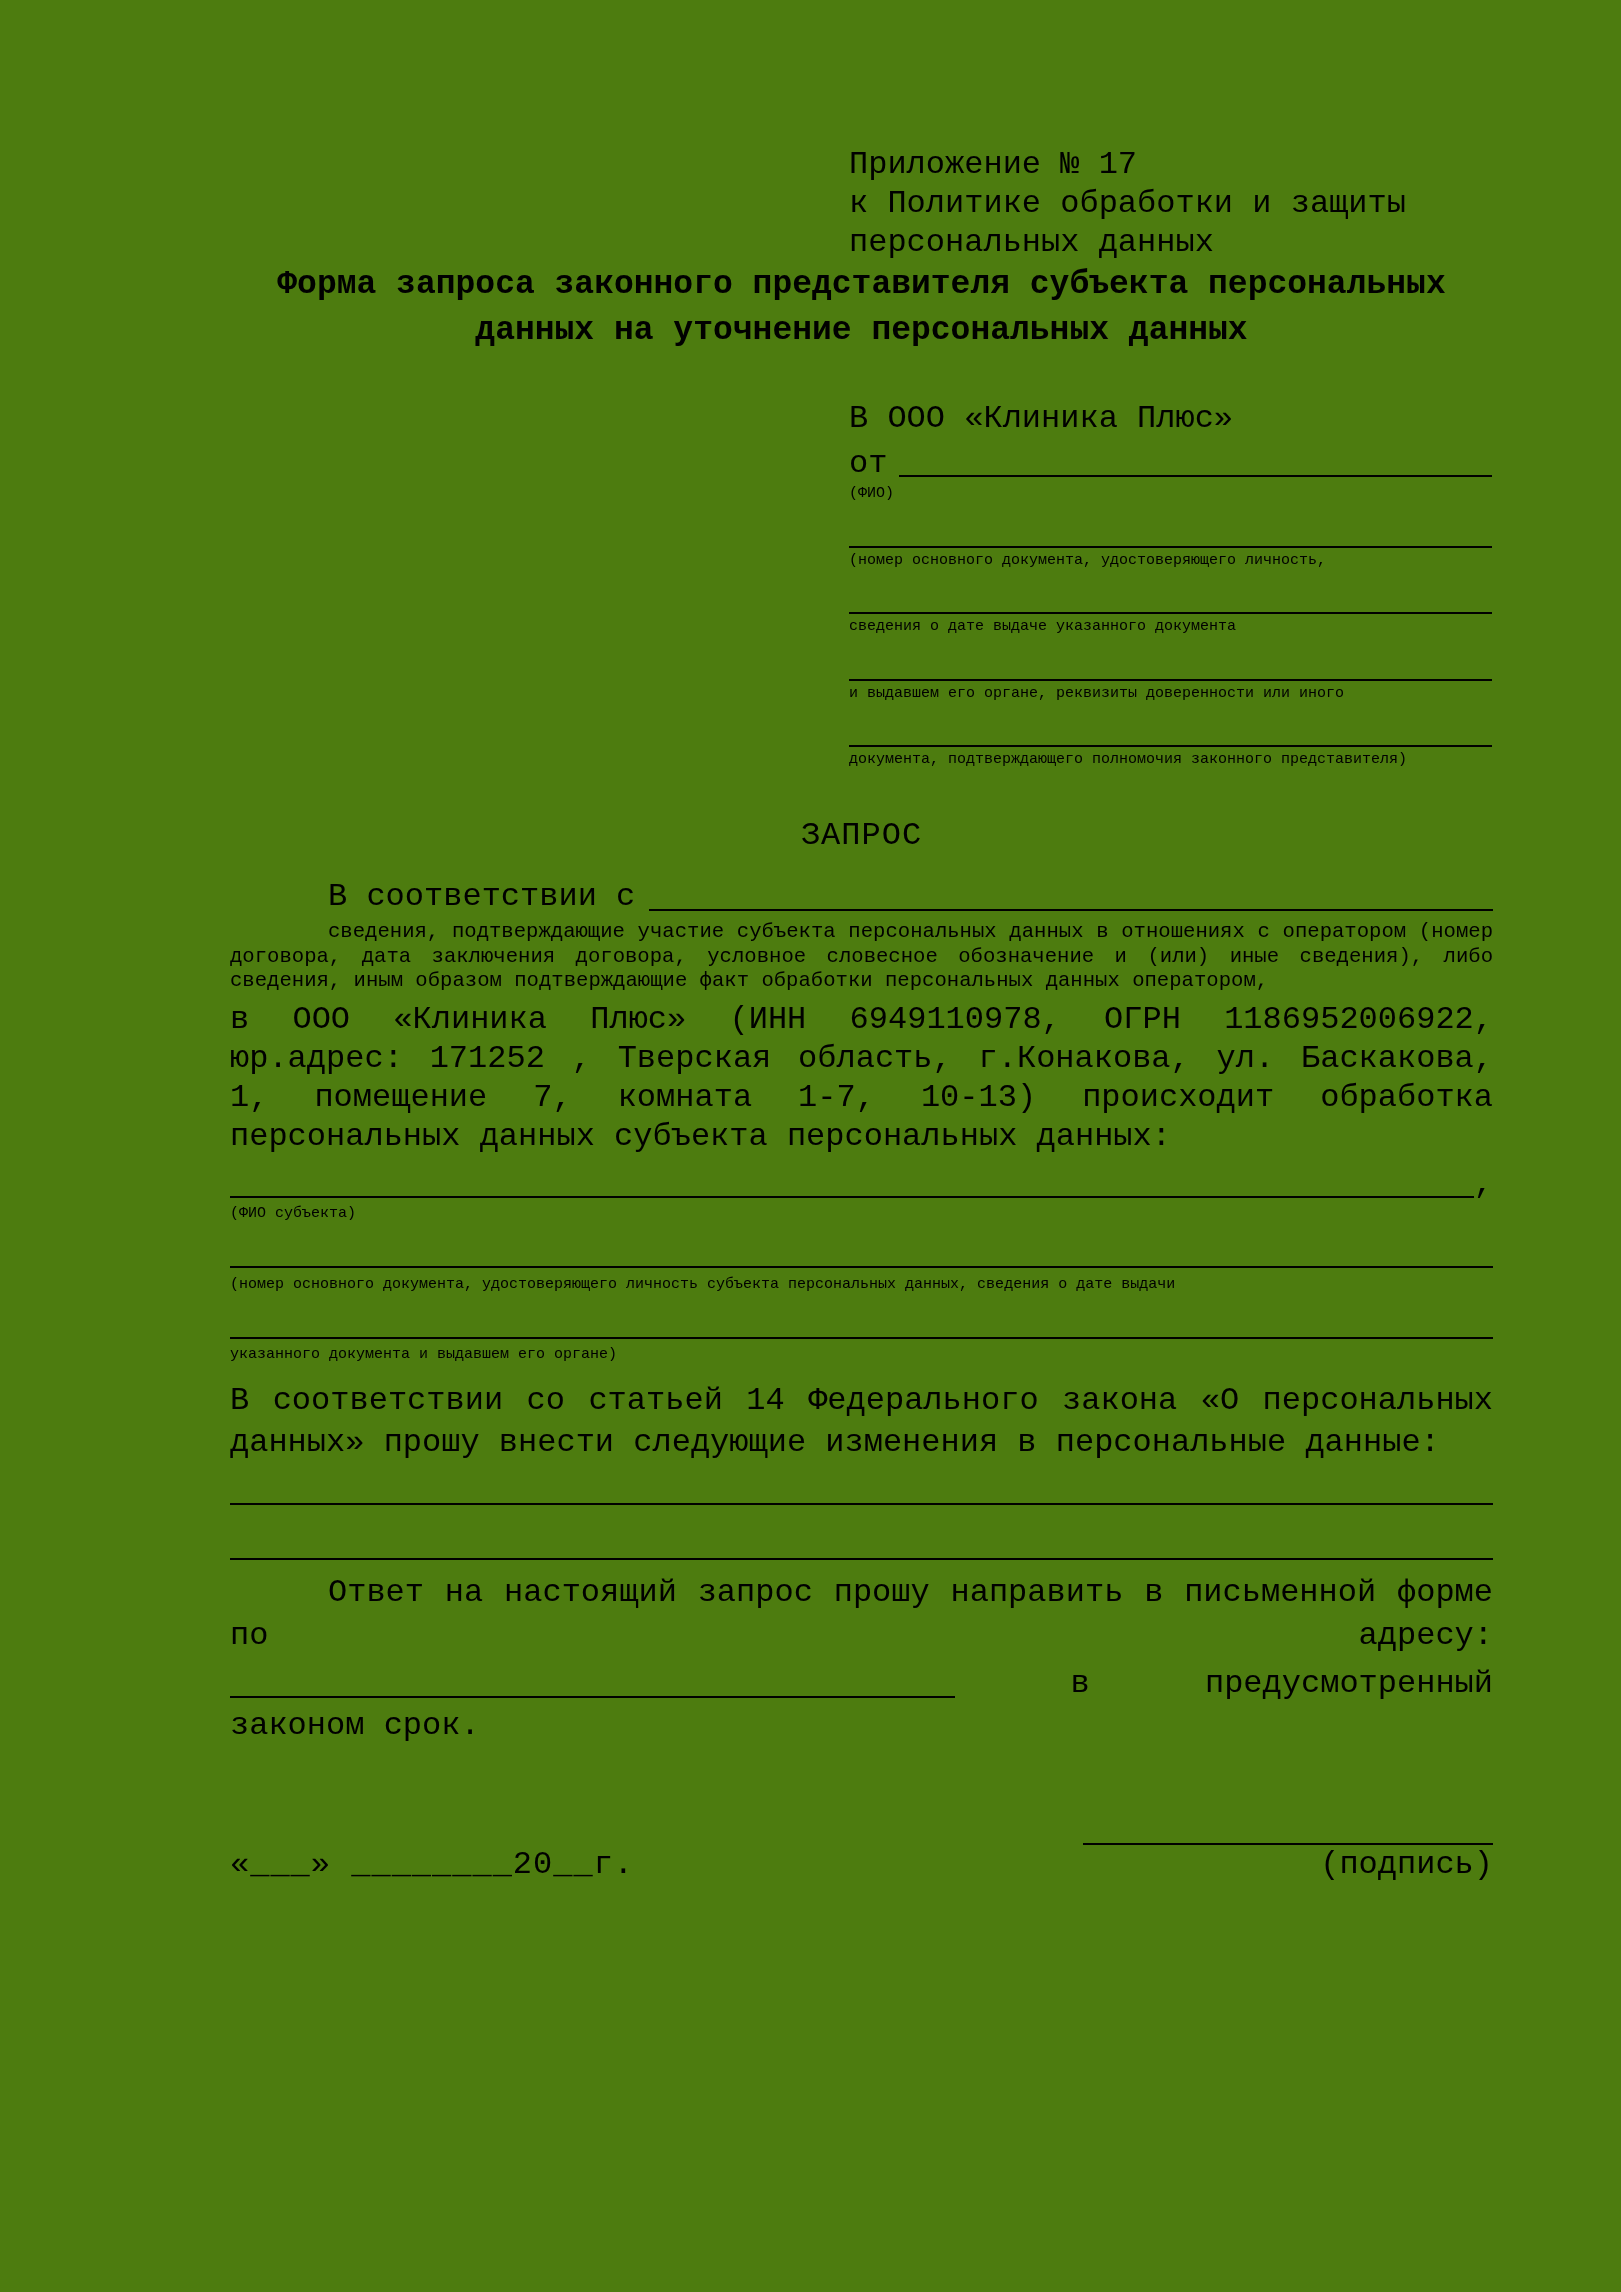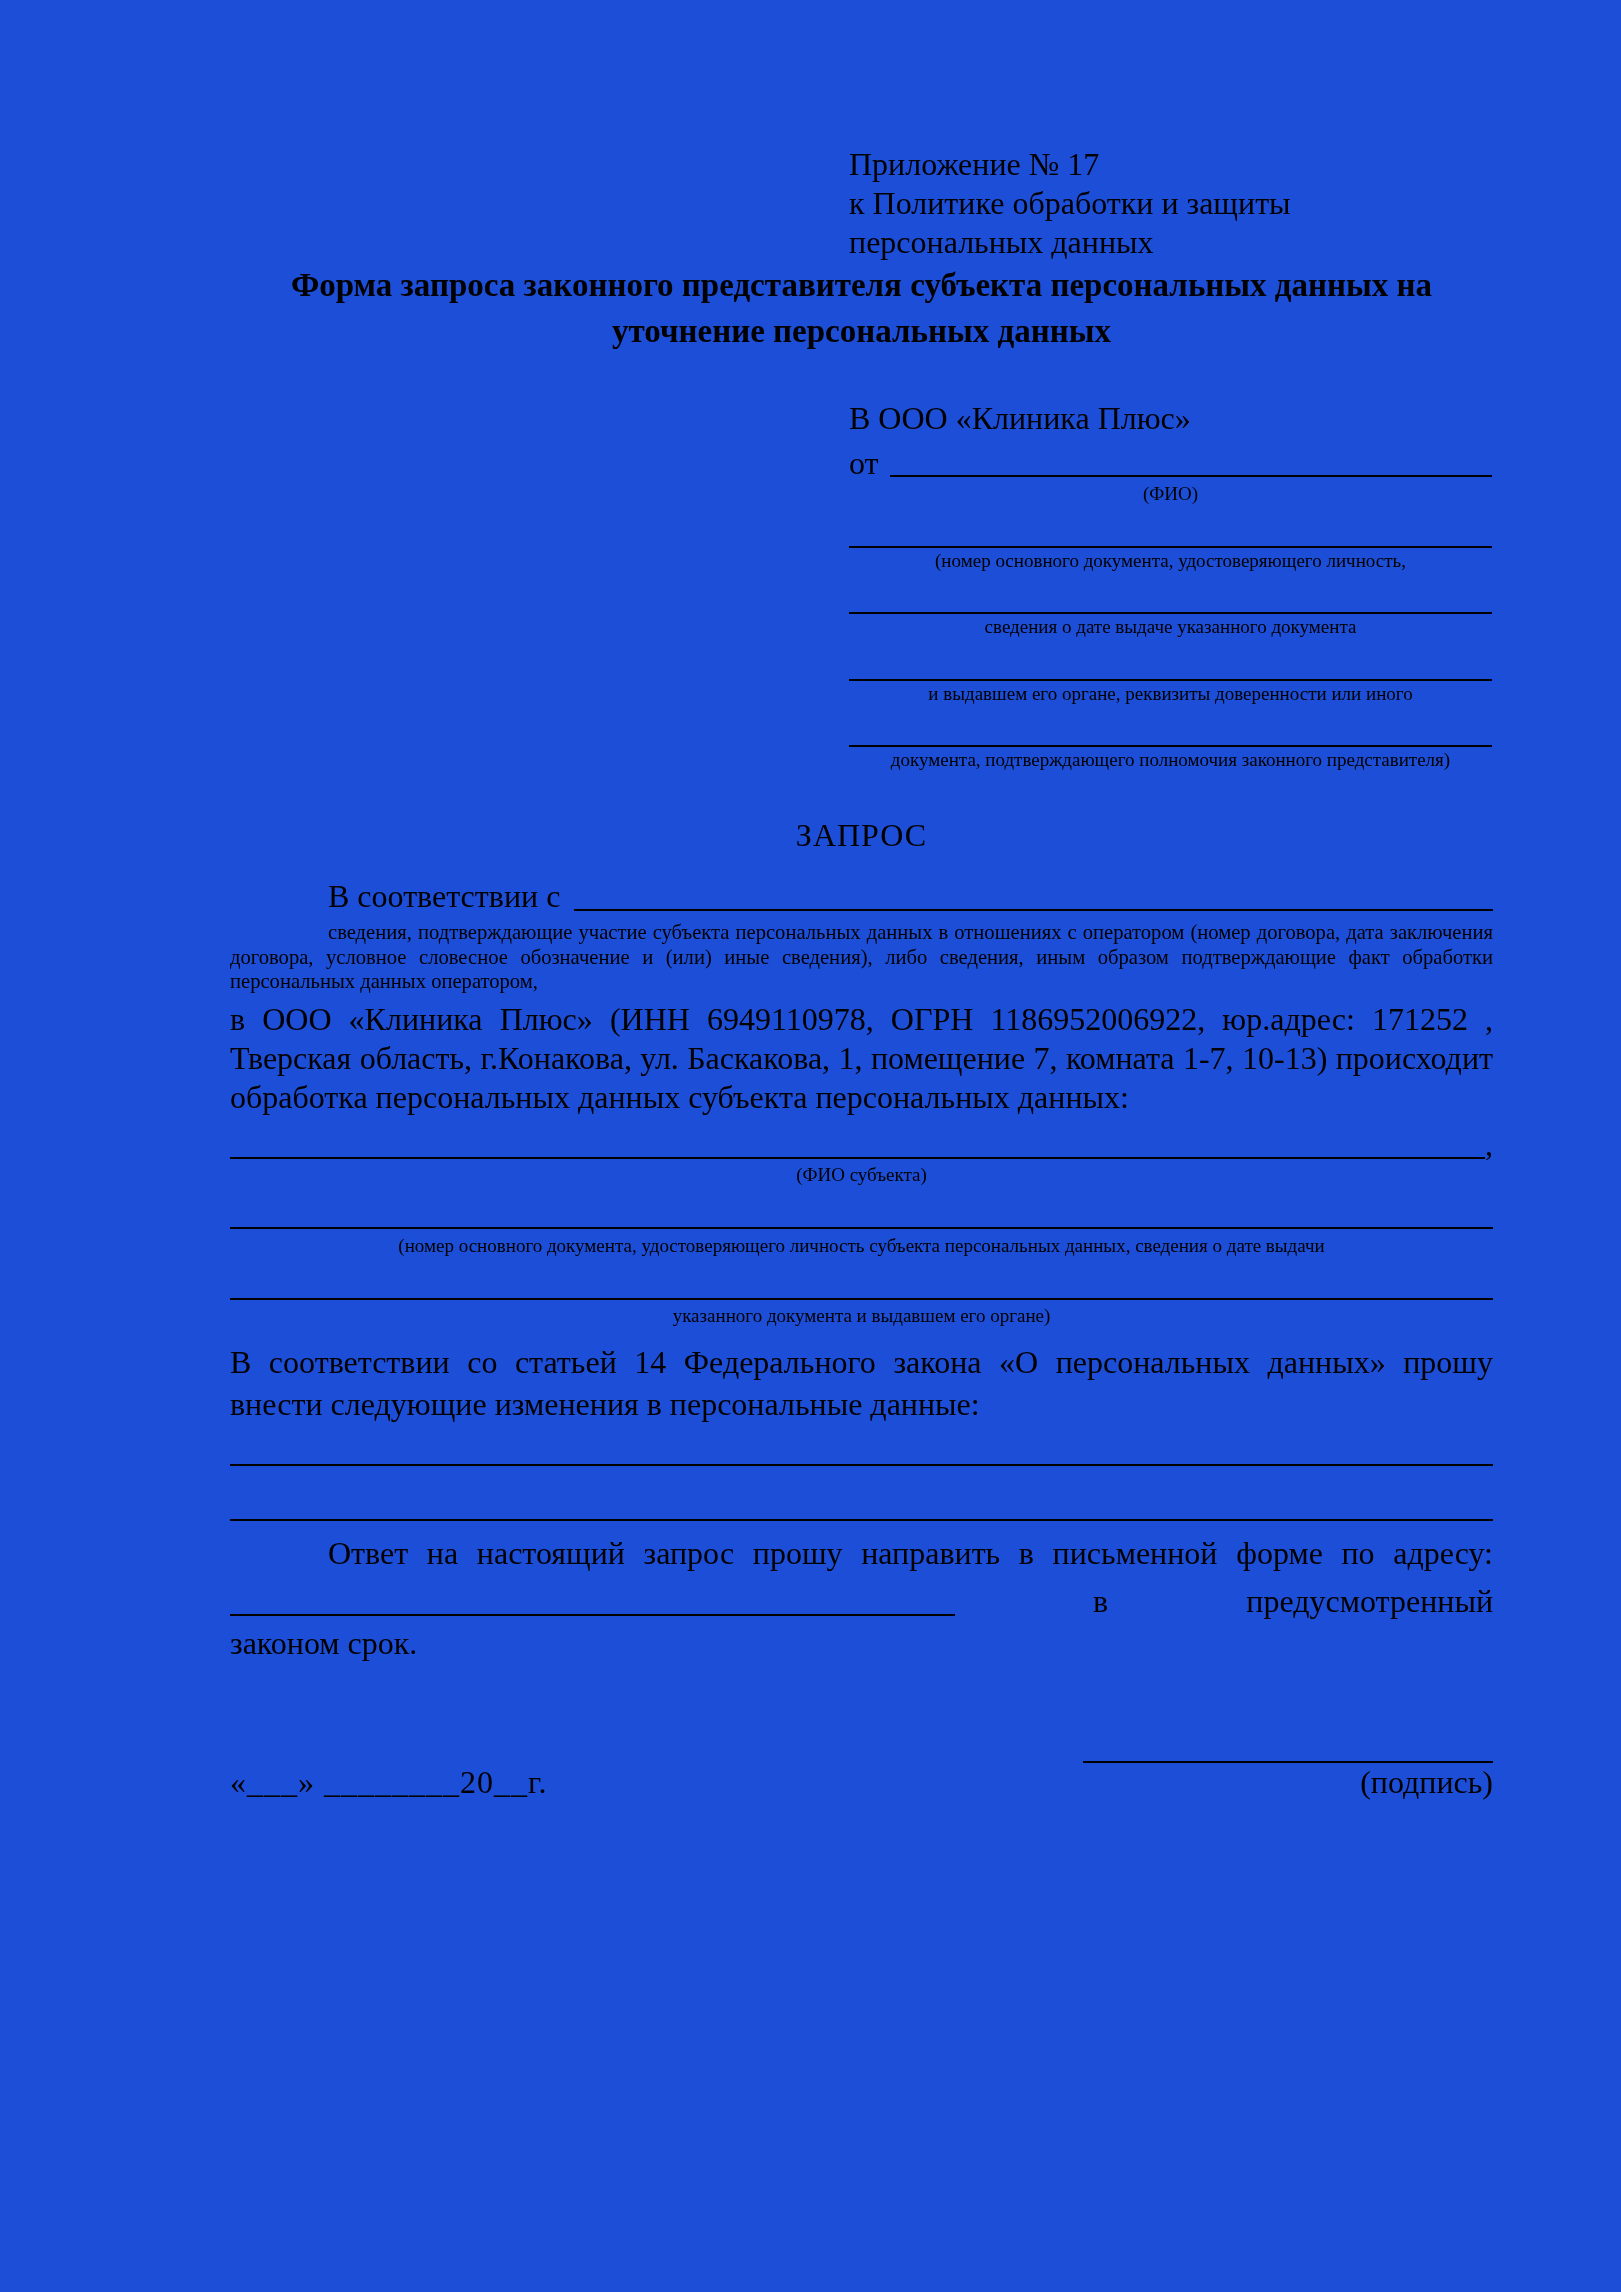--- a/index.html
+++ b/index.html
@@ -2,23 +2,23 @@
 <html lang="ru"><head>
 <meta charset="utf-8">
 <style>
   * { margin: 0; padding: 0; box-sizing: border-box; }
   html, body { background: #e8e8e8; }
   .page {
     position: relative;
     width: 1621px;
     height: 2293px;
     margin: 0 auto;
-    background: #1d4ed8;
+    background: #4d7c0f;
     color: #000000;
-    font-family: Liberation Serif, serif;
+    font-family: Liberation Mono, monospace;
     font-size: 32px;
     overflow: hidden;
   }
   .content {
     padding: 145px 128px 0 230px; 
   }
 
   
   .appendix { margin-left: 619px; line-height: 39px; }
 
@@ -30,21 +30,21 @@
     text-align: center;
   }
 
   
   .addressee { width: 643px; margin-left: 619px; margin-top: 43px; }
   .addr-org { line-height: 43px; }
   .flex-row { display: flex; align-items: flex-end; }
   .addr-from { height: 41px; }
   .addr-from .lbl { line-height: 35px; padding-right: 11.8px; }
   .fill { flex: 1 1 auto; border-bottom: 2.9px solid #000; margin-bottom: 3.9px; }
-  .cap { font-size: 19px; line-height: 25.5px; text-align: center; }
+  .cap { font-size: 15px; line-height: 25.5px; }
   .u-row { height: 41px; border-bottom: 2.9px solid #000; }
 
   
   .request-heading { margin-top: 41px; text-align: center; line-height: 43px; letter-spacing: 1px; }
   .intro-row { margin-top: 13.7px; height: 45px; padding-left: 98px; }
   .intro-row .lbl { line-height: 37px; padding-right: 13.7px; white-space: nowrap; }
   .footnote {
     margin-top: 4.9px;
     font-size: 20.6px;
     line-height: 24.5px;

